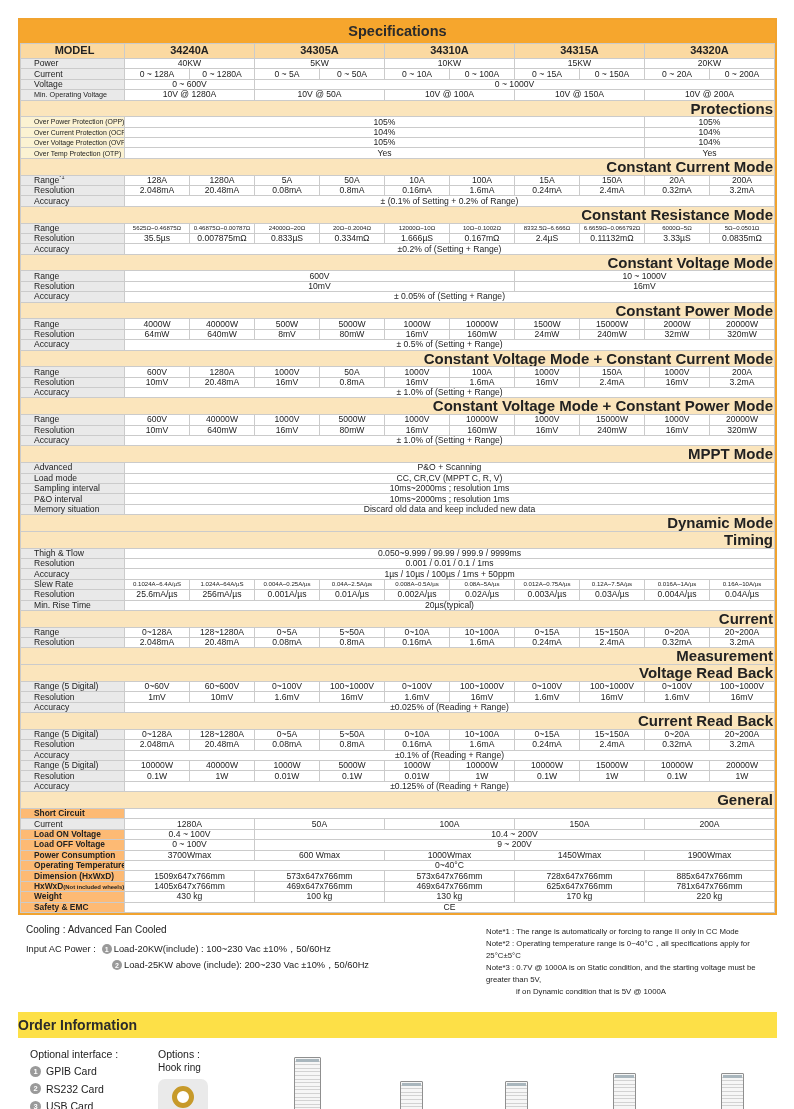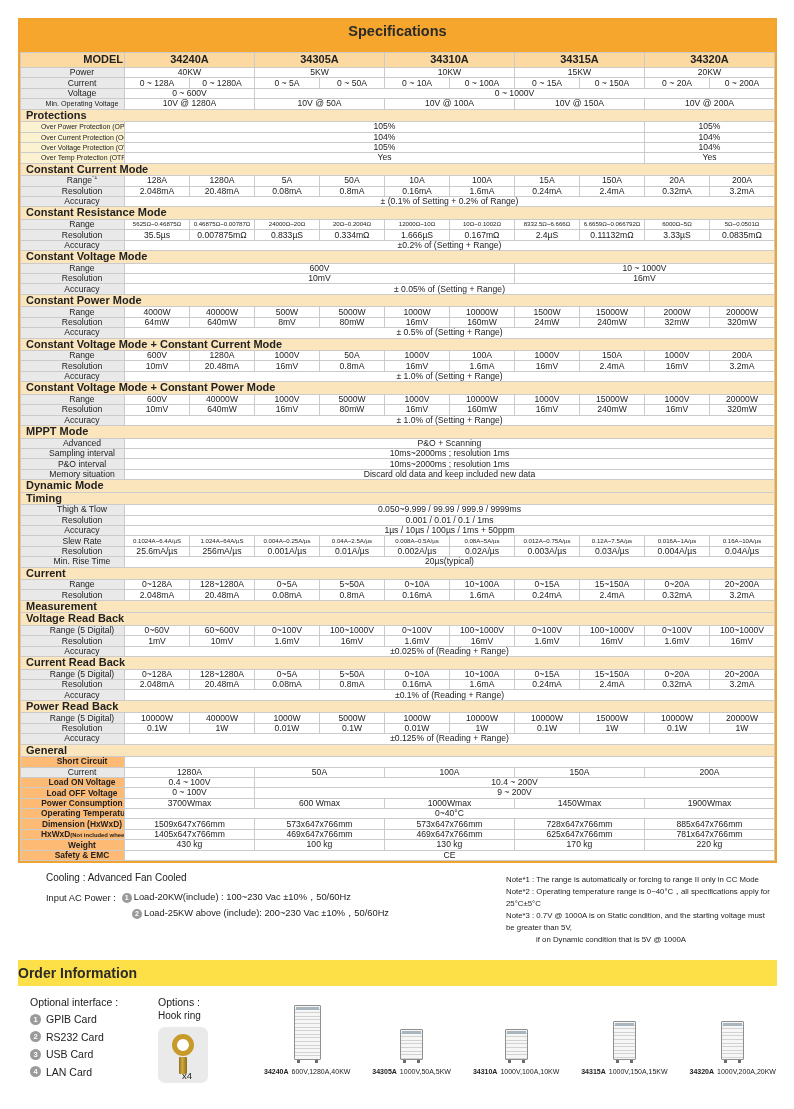--- a/index.html
+++ b/index.html
@@ -2,37 +2,37 @@
 <html><head>
 <meta charset="utf-8">
 <style>
   *{margin:0;padding:0;box-sizing:border-box}
   html,body{background:#fff}
   body{width:794px;font-family:"Liberation Sans",sans-serif;color:#222}
   .page{width:794px;height:1109px;overflow:hidden;background:#fff;position:relative}
 
   
   .frame{margin:18px 17px 0 18px;border:2px solid #F1A32F}
-  .titlebar{background:#F6A62D;text-align:center;font-weight:bold;font-size:14.5px;color:#2b2b2b;padding:3px 0 13px}
+  .titlebar{background:#F6A62D;text-align:center;font-weight:bold;font-size:14.5px;color:#2b2b2b;padding:3px 0 4px}
   table{width:100%;border-collapse:collapse;table-layout:fixed}
   col.c0{width:104px}
   td{border:1px solid #CBCBCB;font-size:8.6px;text-align:center;padding:0 1px;height:10.4px;line-height:1.05;overflow:hidden;white-space:nowrap;color:#222}
   tr.model-row td{background:#FBD9A1;font-weight:bold;font-size:11px;height:15px}
-  td.model-lbl{text-align:right;padding-left:5px}
-  td.lbl{text-align:center;padding-left:20px;background:#E9E9E9}
+  td.model-lbl{text-align:center;padding-left:5px}
+  td.lbl{text-align:left;padding-left:13px;background:#E9E9E9}
   td.lbl.gs{font-size:7.2px}
   td.lbl.c{font-size:6.9px;background:#FBF2D2}
   td.lbl.b{font-weight:bold;background:#fdba74;font-size:8.4px}
-  td.section{background:#FBE5BC;font-weight:bold;text-align:left;padding-left:5px;font-size:11px;height:11.5px}
+  td.section{background:#FBE5BC;font-weight:bold;text-align:right;padding-left:5px;font-size:15px;height:11.5px}
   td.val.sm{font-size:6.1px}
   .lblnote{font-size:5.9px;font-weight:bold}
   sup{font-size:5.5px;vertical-align:super;line-height:0}
 
   
-  .notes{display:flex;margin:9px 20px 0 46px}
+  .notes{display:flex;margin:9px 20px 0 26px}
   .notes-left{width:460px}
   .cooling{font-size:10px;margin-bottom:8px}
   .ac-row{font-size:9.3px;margin-bottom:3px;display:flex;align-items:center}
   .ac-row .spacer{display:inline-block;width:84px}
   .ac-label{margin-right:4px}
   .notes-right{flex:1;font-size:7.8px;line-height:1.55;padding-top:2px}
   .note-line.indent{padding-left:30px}
 
   
   .orderbar{margin:14px 17px 0 18px;background:#fde047;font-weight:bold;font-size:14px;color:#2b2b2b;padding:5px 0}
@@ -333,20 +333,24 @@
             <td colspan="10" class="val">± 1.0% of (Setting + Range)</td>
           </tr>
           <tr>
             <td colspan="11" class="section">MPPT Mode</td>
           </tr>
           <tr>
             <td class="lbl g"><span>Advanced</span></td>
             <td colspan="10" class="val">P&amp;O + Scanning</td>
           </tr>
           <tr>
+            <td class="lbl g"><span>Load mode</span></td>
+            <td colspan="10" class="val">CC, CR,CV (MPPT C, R, V)</td>
+          </tr>
+          <tr>
             <td class="lbl g"><span>Sampling interval</span></td>
             <td colspan="10" class="val">10ms~2000ms ; resolution 1ms</td>
           </tr>
           <tr>
             <td class="lbl g"><span>P&amp;O interval</span></td>
             <td colspan="10" class="val">10ms~2000ms ; resolution 1ms</td>
           </tr>
           <tr>
             <td class="lbl g"><span>Memory situation</span></td>
             <td colspan="10" class="val">Discard old data and keep included new data</td>
@@ -489,23 +493,20 @@
             <td colspan="1" class="val">0.16mA</td>
             <td colspan="1" class="val">1.6mA</td>
             <td colspan="1" class="val">0.24mA</td>
             <td colspan="1" class="val">2.4mA</td>
             <td colspan="1" class="val">0.32mA</td>
             <td colspan="1" class="val">3.2mA</td>
           </tr>
           <tr>
             <td class="lbl g"><span>Accuracy</span></td>
             <td colspan="10" class="val">±0.1% of (Reading + Range)</td>
-          </tr>
-          <tr>
-            <td colspan="11" class="section">Power Read Back</td>
           </tr>
           <tr>
             <td class="lbl g"><span>Range (5 Digital)</span></td>
             <td colspan="1" class="val">10000W</td>
             <td colspan="1" class="val">40000W</td>
             <td colspan="1" class="val">1000W</td>
             <td colspan="1" class="val">5000W</td>
             <td colspan="1" class="val">1000W</td>
             <td colspan="1" class="val">10000W</td>
             <td colspan="1" class="val">10000W</td>

